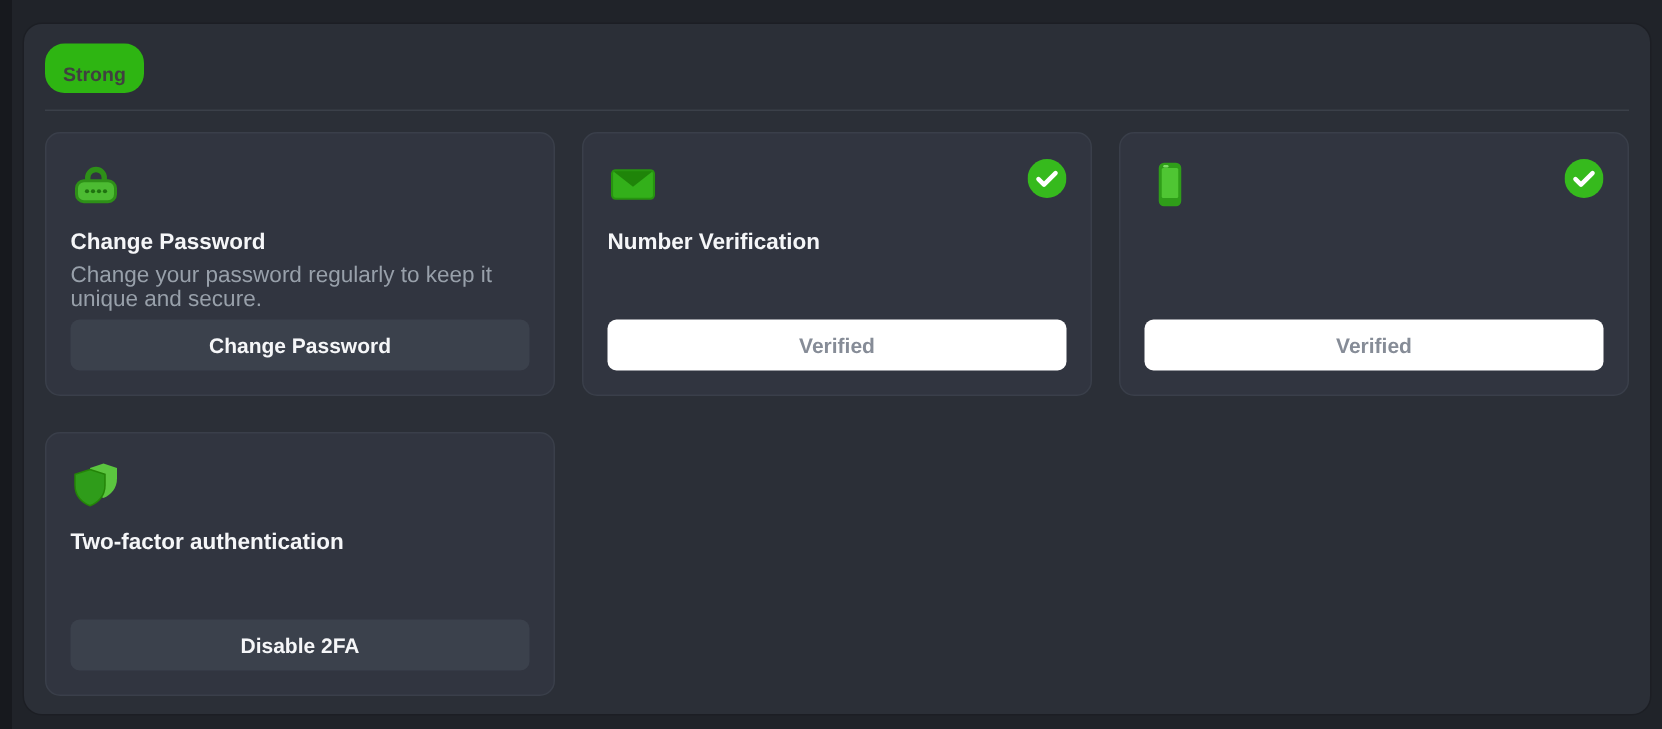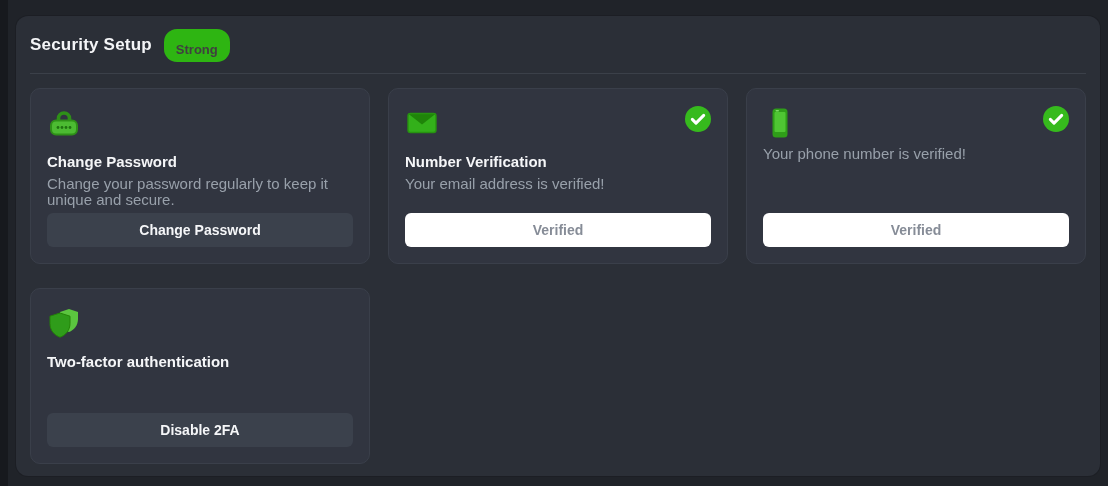--- a/index.html
+++ b/index.html
@@ -116,21 +116,20 @@
   }
 </style>
 </head>
 <body>
 
 <div class="window-edge"></div>
 
 <div class="panel">
 
   <div class="header-row">
-    <span class="page-title">Security Setup</span>
     <span class="strength-badge">Strong</span>
   </div>
 
   <hr class="divider">
 
   <div class="cards-grid">
 
     <div class="card">
       <div class="card-top">
         <span>
@@ -159,41 +158,39 @@
           </svg>
         </span>
         <span>
           <svg class="check-badge" viewBox="0 0 26 26">
             <circle cx="13" cy="13" r="13" fill="#36ba1d"></circle>
             <path d="M7.3 13.4 l3.7 3.7 l7.7 -7.7" fill="none" stroke="#ffffff" stroke-width="3" stroke-linecap="round" stroke-linejoin="round"></path>
           </svg>
         </span>
       </div>
       <div class="card-title">Number Verification</div>
-      <div class="card-desc">Your email address is verified!</div>
       <button class="card-button disabled" disabled="">Verified</button>
     </div>
 
     <div class="card">
       <div class="card-top">
         <span>
           <svg class="card-icon" viewBox="0 0 34 34">
             <rect x="9.5" y="2.5" width="15" height="29" rx="3.5" fill="#2f9e19"></rect>
             <rect x="11.5" y="6" width="11" height="20" rx="1" fill="#4fc633"></rect>
             <rect x="12.5" y="4" width="3.5" height="1.6" rx="0.8" fill="#7ddb66"></rect>
           </svg>
         </span>
         <span>
           <svg class="check-badge" viewBox="0 0 26 26">
             <circle cx="13" cy="13" r="13" fill="#36ba1d"></circle>
             <path d="M7.3 13.4 l3.7 3.7 l7.7 -7.7" fill="none" stroke="#ffffff" stroke-width="3" stroke-linecap="round" stroke-linejoin="round"></path>
           </svg>
         </span>
       </div>
-      <div class="card-desc">Your phone number is verified!</div>
       <button class="card-button disabled" disabled="">Verified</button>
     </div>
 
     <div class="card">
       <div class="card-top">
         <span>
           <svg class="card-icon" viewBox="0 0 34 34">
             <path d="M22 3 L31 6 V13 C31 19.5 27 24 22 26 C17 24 13 19.5 13 13 V6 Z" fill="#5bc53f"></path>
             <path d="M13 7 L23 10.2 V17.5 C23 24.5 18.5 29.2 13 31.2 C7.5 29.2 3 24.5 3 17.5 V10.2 Z" fill="#2f9c1a" stroke="#248408" stroke-width="1"></path>
           </svg>

